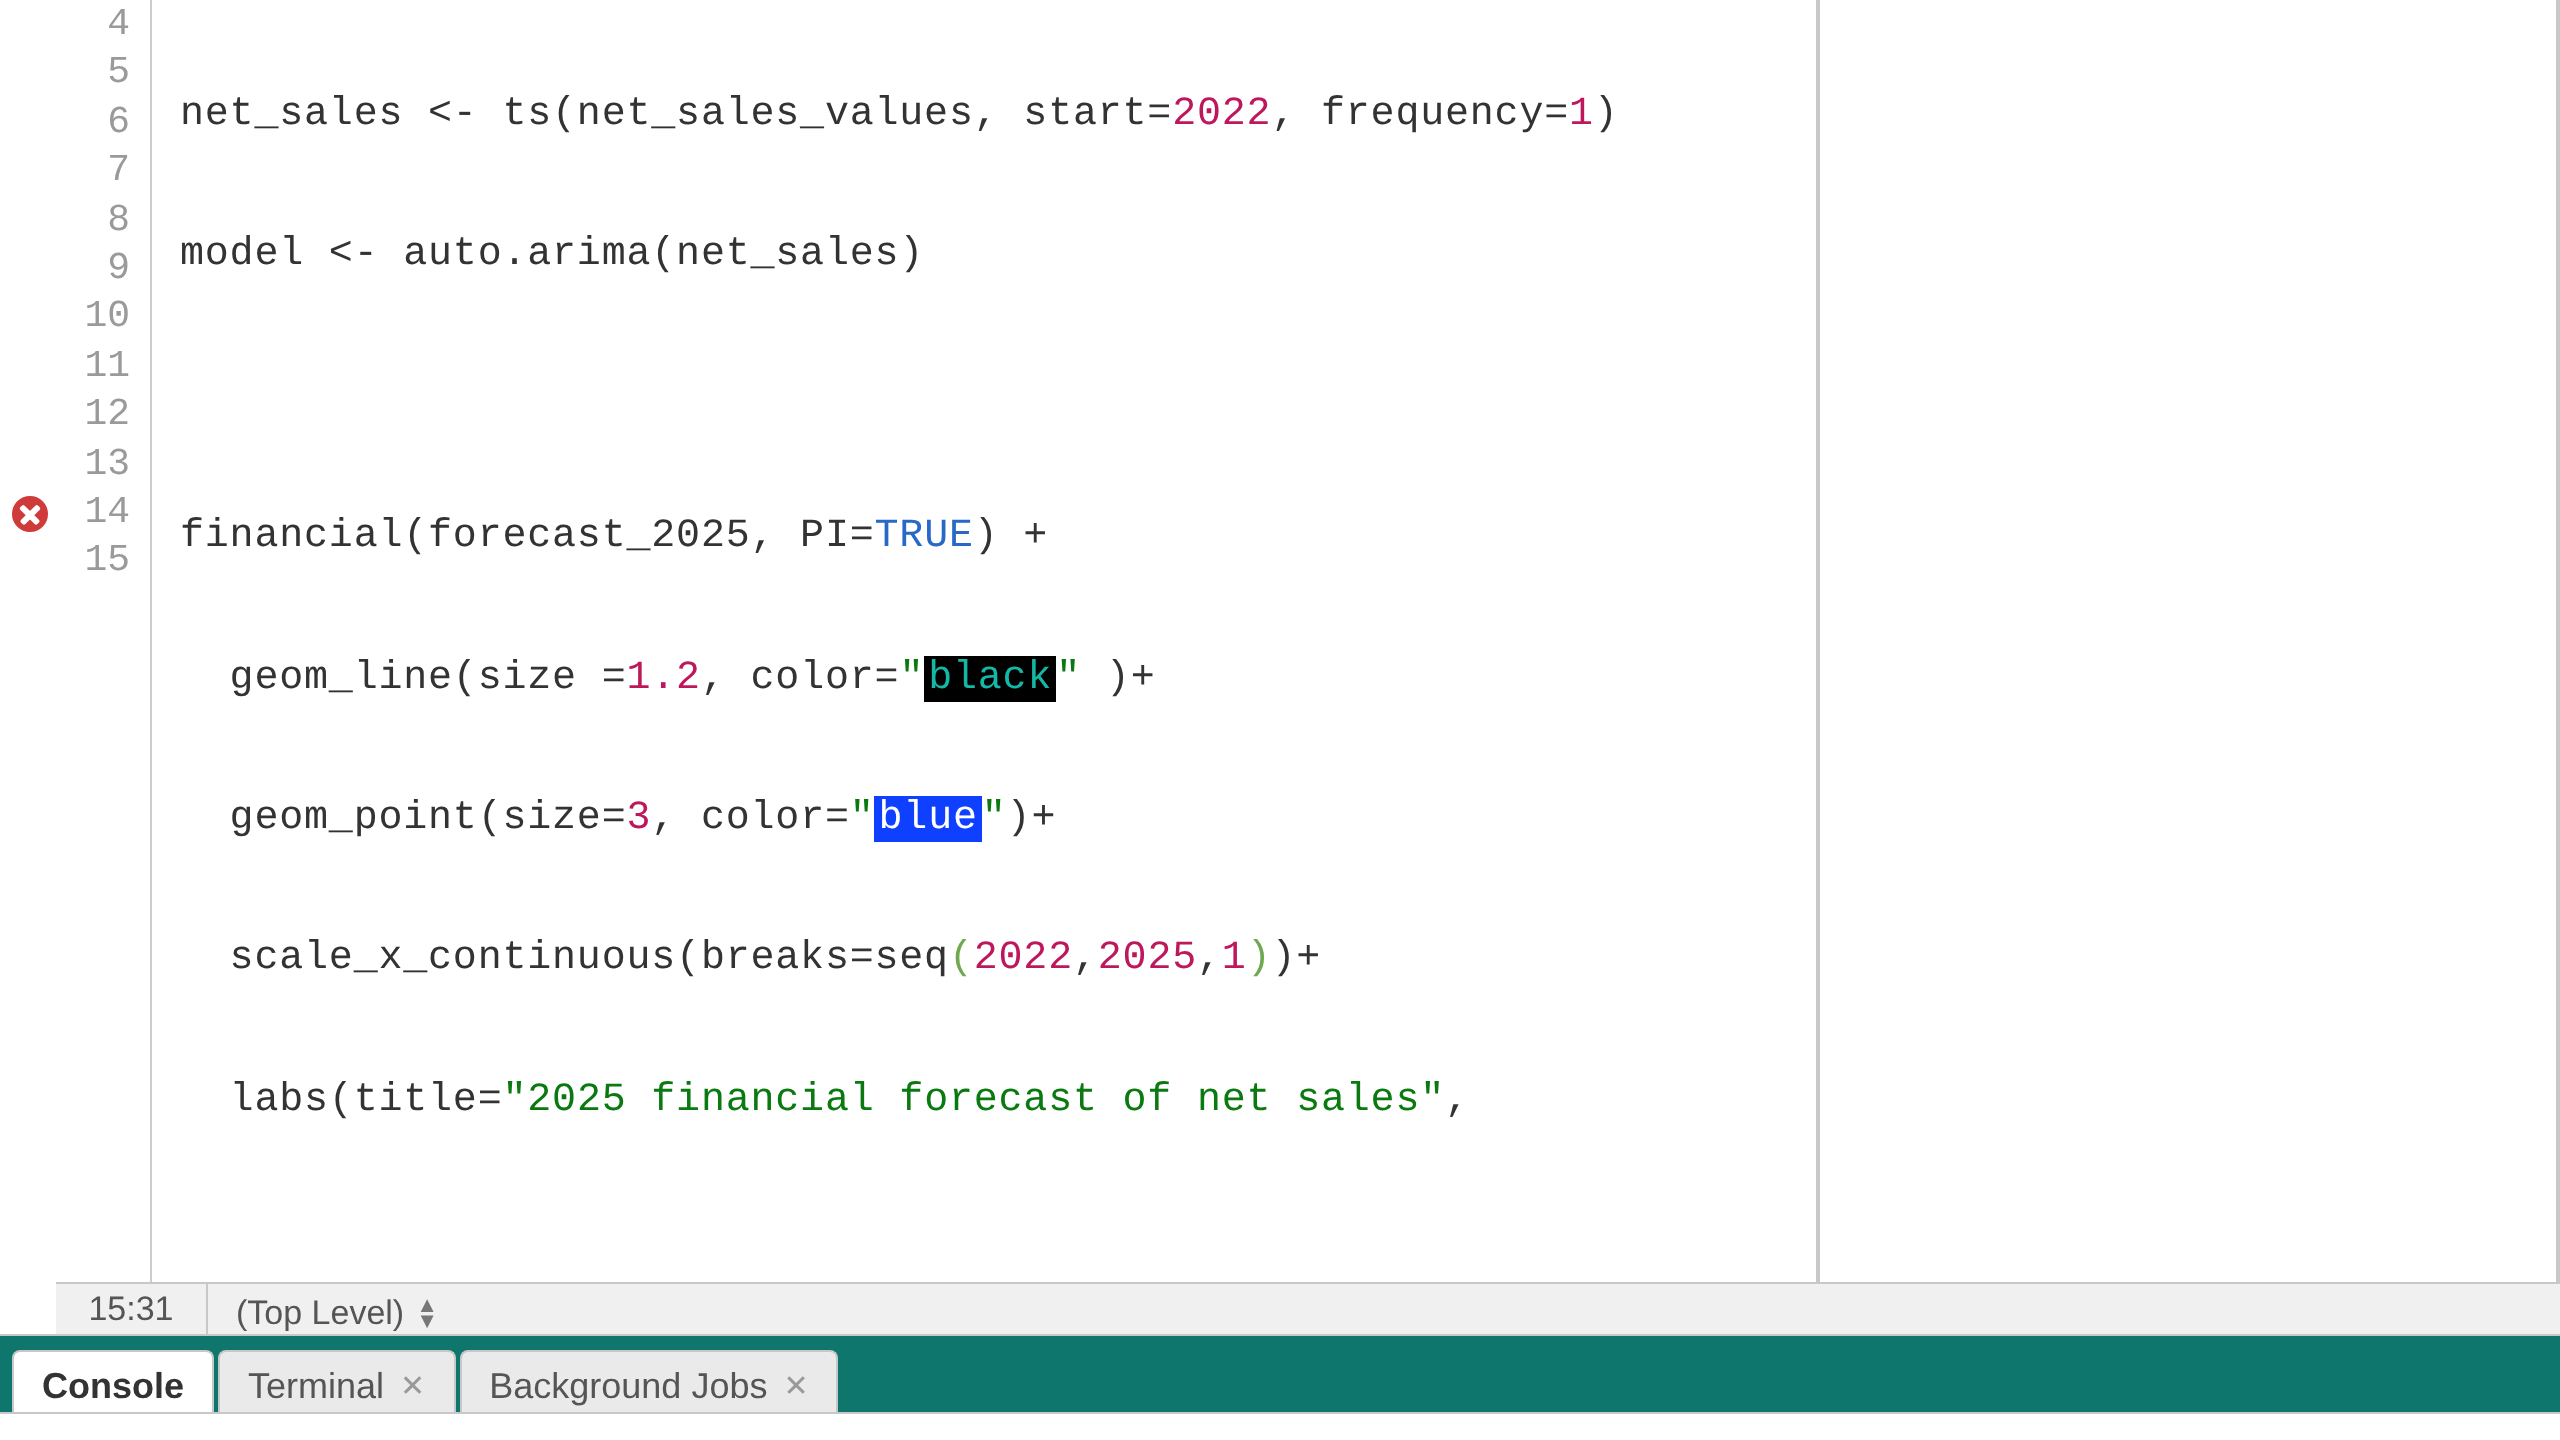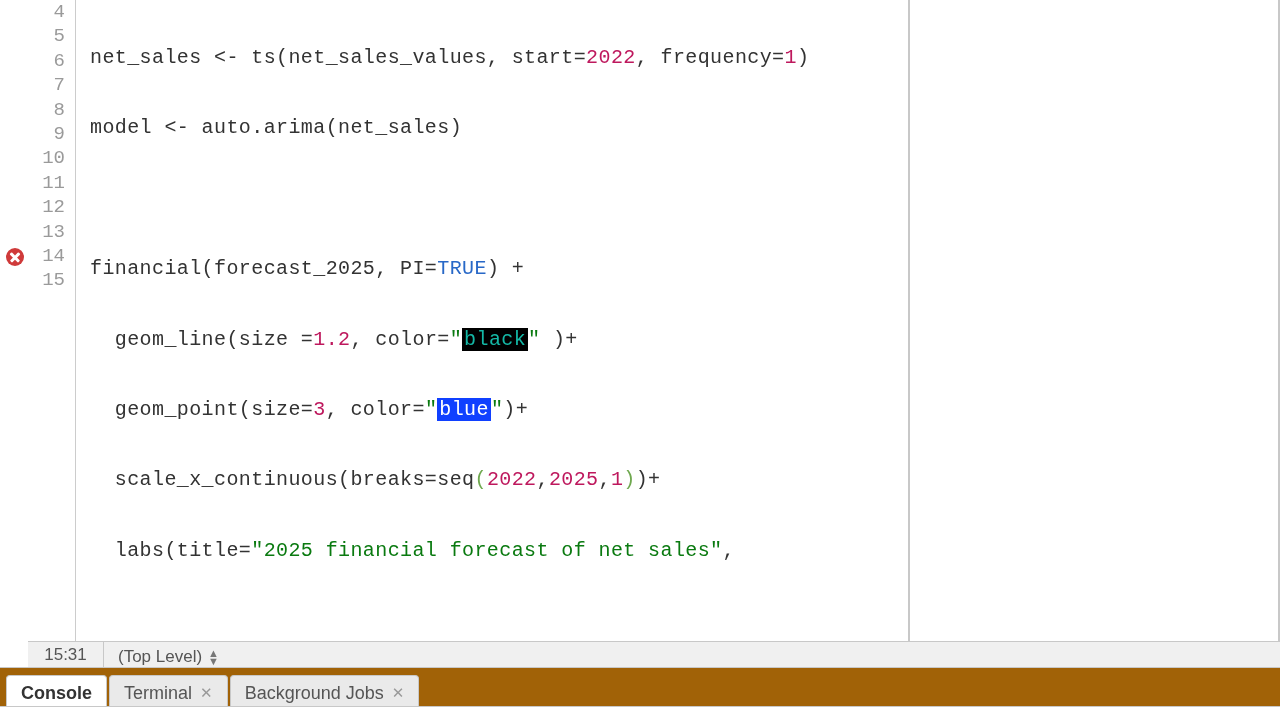--- a/index.html
+++ b/index.html
@@ -41,21 +41,21 @@
     display:flex; align-items:flex-end; font-size:17px; color:#555;
     font-family: "Helvetica Neue",Arial,sans-serif;
     margin-left: 28px;
   }
   .statusbar .pos{ width:76px; text-align:center; border-right:1px solid #c8c8c8; height:100%; line-height:26px;}
   .statusbar .scope{ padding:0 14px; display:flex; align-items:center; gap:6px;}
   .statusbar .scope .updown{ font-size:11px; line-height:8px; color:#777;}
   
   .tabs{
     position:absolute; left:0; right:0; top:667px; height:39px;
-    border-top:1px solid #c8c8c8; background:#a16207;
+    border-top:1px solid #c8c8c8; background:#0f766e;
     display:flex; align-items:flex-end; font-family:"Helvetica Neue",Arial,sans-serif;
     font-size:18px; color:#555; padding-left:6px;
   }
   .tab{
     padding:6px 14px 6px 14px; border:1px solid #c8c8c8; border-bottom:none;
     border-top-left-radius:4px; border-top-right-radius:4px;
     background:#eaeaea; margin-right:2px; height:35px; display:flex; align-items:center; gap:8px;
     position:relative; top:4px;
   }
   .tab.active{ background:#fff; font-weight:600; color:#333;}

